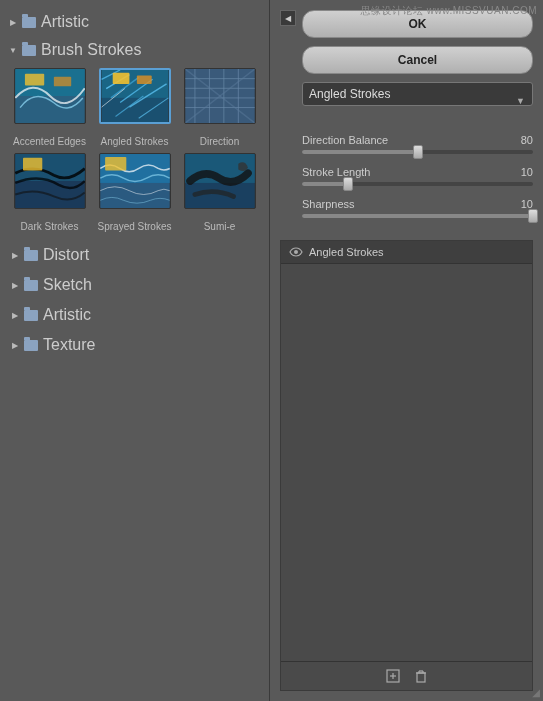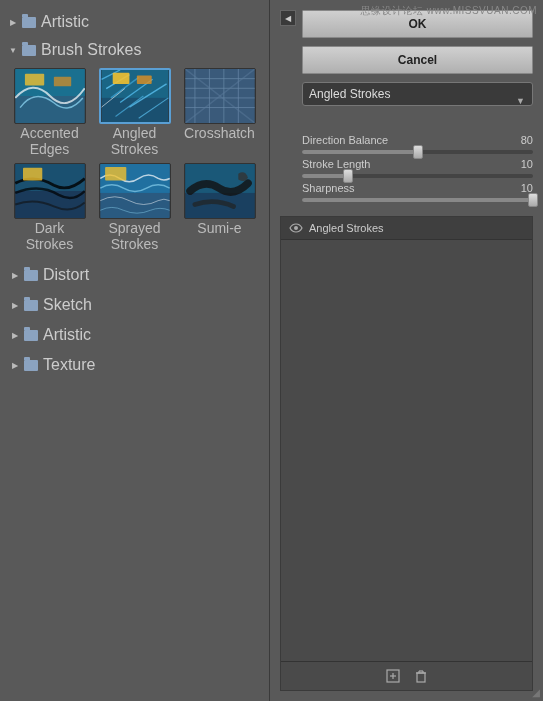--- a/index.html
+++ b/index.html
@@ -98,23 +98,23 @@
     .thumb-item.selected .thumb-img { border: 2px solid #5a9fd4; }
     .thumb-img {
       width: 72px;
       height: 56px;
       border: 1px solid #333;
       border-radius: 2px;
       overflow: hidden;
       background: #333;
     }
     .thumb-label {
-      font-size: 14px;
+      font-size: 10px;
       color: #bbb;
-      margin-top: 1px;
+      margin-top: 12px;
       text-align: center;
     }
     
     .sub-group-header {
       display: flex;
       align-items: center;
       padding: 4px 10px;
       cursor: pointer;
     }
 
@@ -130,21 +130,21 @@
       display: flex;
       flex-direction: column;
       background: #595959;
       padding: 10px;
     }
     .btn-ok, .btn-cancel {
       width: 100%;
       padding: 6px;
       margin-bottom: 8px;
       border: 1px solid #888;
-      border-radius: 1px;
+      border-radius: 12px;
       background: linear-gradient(to bottom, #d0d0d0, #b0b0b0);
       color: #222;
       font-size: 12px;
       font-weight: bold;
       cursor: pointer;
       text-align: center;
     }
 
     .dropdown-select {
       width: 100%;
@@ -167,21 +167,21 @@
       position: absolute;
       right: 8px;
       top: 50%;
       transform: translateY(-50%);
       font-size: 9px;
       color: #aaa;
       pointer-events: none;
     }
 
     .param-row {
-      margin-bottom: 4px;
+      margin-bottom: 12px;
     }
     .param-label-row {
       display: flex;
       justify-content: space-between;
       margin-bottom: 4px;
     }
     .param-label { color: #ccc; font-size: 11px; }
     .param-value { color: #ccc; font-size: 11px; }
     .slider-track {
       width: 100%;
@@ -349,21 +349,21 @@
               <line x1="0" y1="30" x2="72" y2="30" stroke="#6a8aaa" stroke-width="1" opacity="0.7"></line>
               <line x1="0" y1="40" x2="72" y2="40" stroke="#6a8aaa" stroke-width="1" opacity="0.7"></line>
               <line x1="10" y1="0" x2="10" y2="56" stroke="#6a8aaa" stroke-width="1" opacity="0.7"></line>
               <line x1="25" y1="0" x2="25" y2="56" stroke="#6a8aaa" stroke-width="1" opacity="0.7"></line>
               <line x1="40" y1="0" x2="40" y2="56" stroke="#6a8aaa" stroke-width="1" opacity="0.7"></line>
               <line x1="55" y1="0" x2="55" y2="56" stroke="#6a8aaa" stroke-width="1" opacity="0.7"></line>
               <line x1="0" y1="0" x2="72" y2="56" stroke="#5a7a9a" stroke-width="1.5" opacity="0.5"></line>
               <line x1="0" y1="56" x2="72" y2="0" stroke="#5a7a9a" stroke-width="1.5" opacity="0.5"></line>
             </svg>
           </div>
-          <span class="thumb-label">Crosshatch</span>
+          <span class="thumb-label">Direction</span>
         </div>
 
         <div class="thumb-item">
           <div class="thumb-img">
             <svg class="thumb-svg" viewBox="0 0 72 56" xmlns="http://www.w3.org/2000/svg">
               <rect width="72" height="56" fill="#1a3a5a"></rect>
               <rect x="0" y="0" width="72" height="28" fill="#1a5070"></rect>
               <path d="M0 20 Q20 10 40 22 Q55 30 72 15" stroke="#000" stroke-width="3" fill="none" opacity="0.8"></path>
               <path d="M0 30 Q25 20 45 32 Q60 40 72 28" stroke="#000" stroke-width="2.5" fill="none" opacity="0.7"></path>
               <path d="M0 42 Q20 35 40 44 Q58 52 72 40" stroke="#111" stroke-width="2" fill="none" opacity="0.6"></path>

